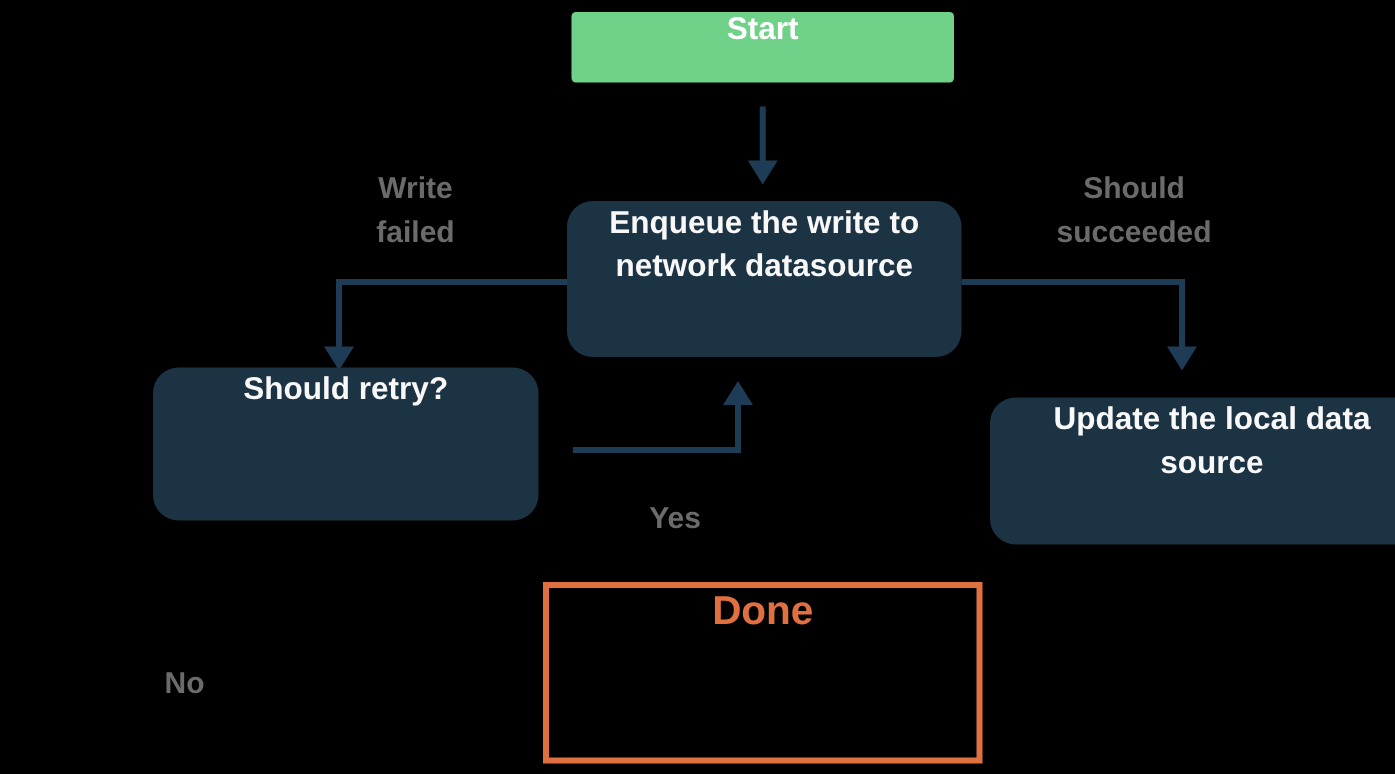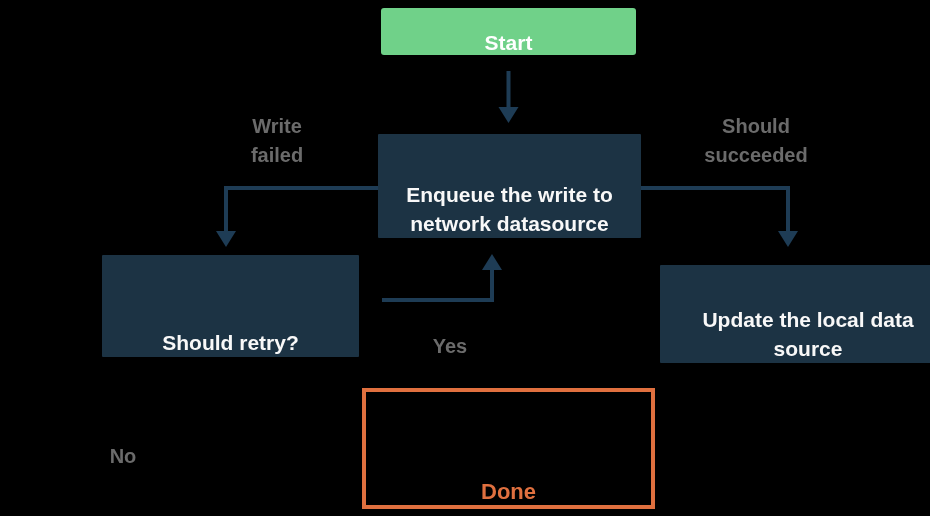--- a/index.html
+++ b/index.html
@@ -10,50 +10,50 @@
   .canvas {
     position: relative;
     width: 930px;
     height: 516px;
     background: #000000;
     overflow: hidden;
   }
   .node {
     position: absolute;
     display: flex;
-    align-items: flex-end;
+    align-items: flex-start;
     justify-content: center;
     text-align: center;
     font-weight: bold;
     box-sizing: border-box;
   }
   .node-start {
     left: 381px; top: 8px; width: 255px; height: 47px;
     background: #70D189;
     color: #FFFFFF;
     font-size: 21px;
     border-radius: 3px;
   }
   .node-process {
     background: #1C3344;
     color: #F8F8F8;
     font-size: 21px;
     line-height: 29px;
-    border-radius: 1px;
+    border-radius: 17px;
     padding: 0 18px;
   }
   .node-enqueue { left: 378px; top: 134px; width: 263px; height: 104px; }
-  .node-retry   { left: 102px; top: 255px; width: 257px; height: 102px; }
+  .node-retry   { left: 102px; top: 245px; width: 257px; height: 102px; }
   .node-update  { left: 660px; top: 265px; width: 296px; height: 98px; }
   .node-done {
     left: 362px; top: 388px; width: 293px; height: 121px;
     background: transparent;
     border: 4px solid #E0703F;
     color: #E0703F;
-    font-size: 22px;
+    font-size: 27px;
     border-radius: 0;
   }
   .edge-label {
     position: absolute;
     color: #6B6B6B;
     font-weight: bold;
     font-size: 20px;
     line-height: 29px;
     text-align: center;
   }

